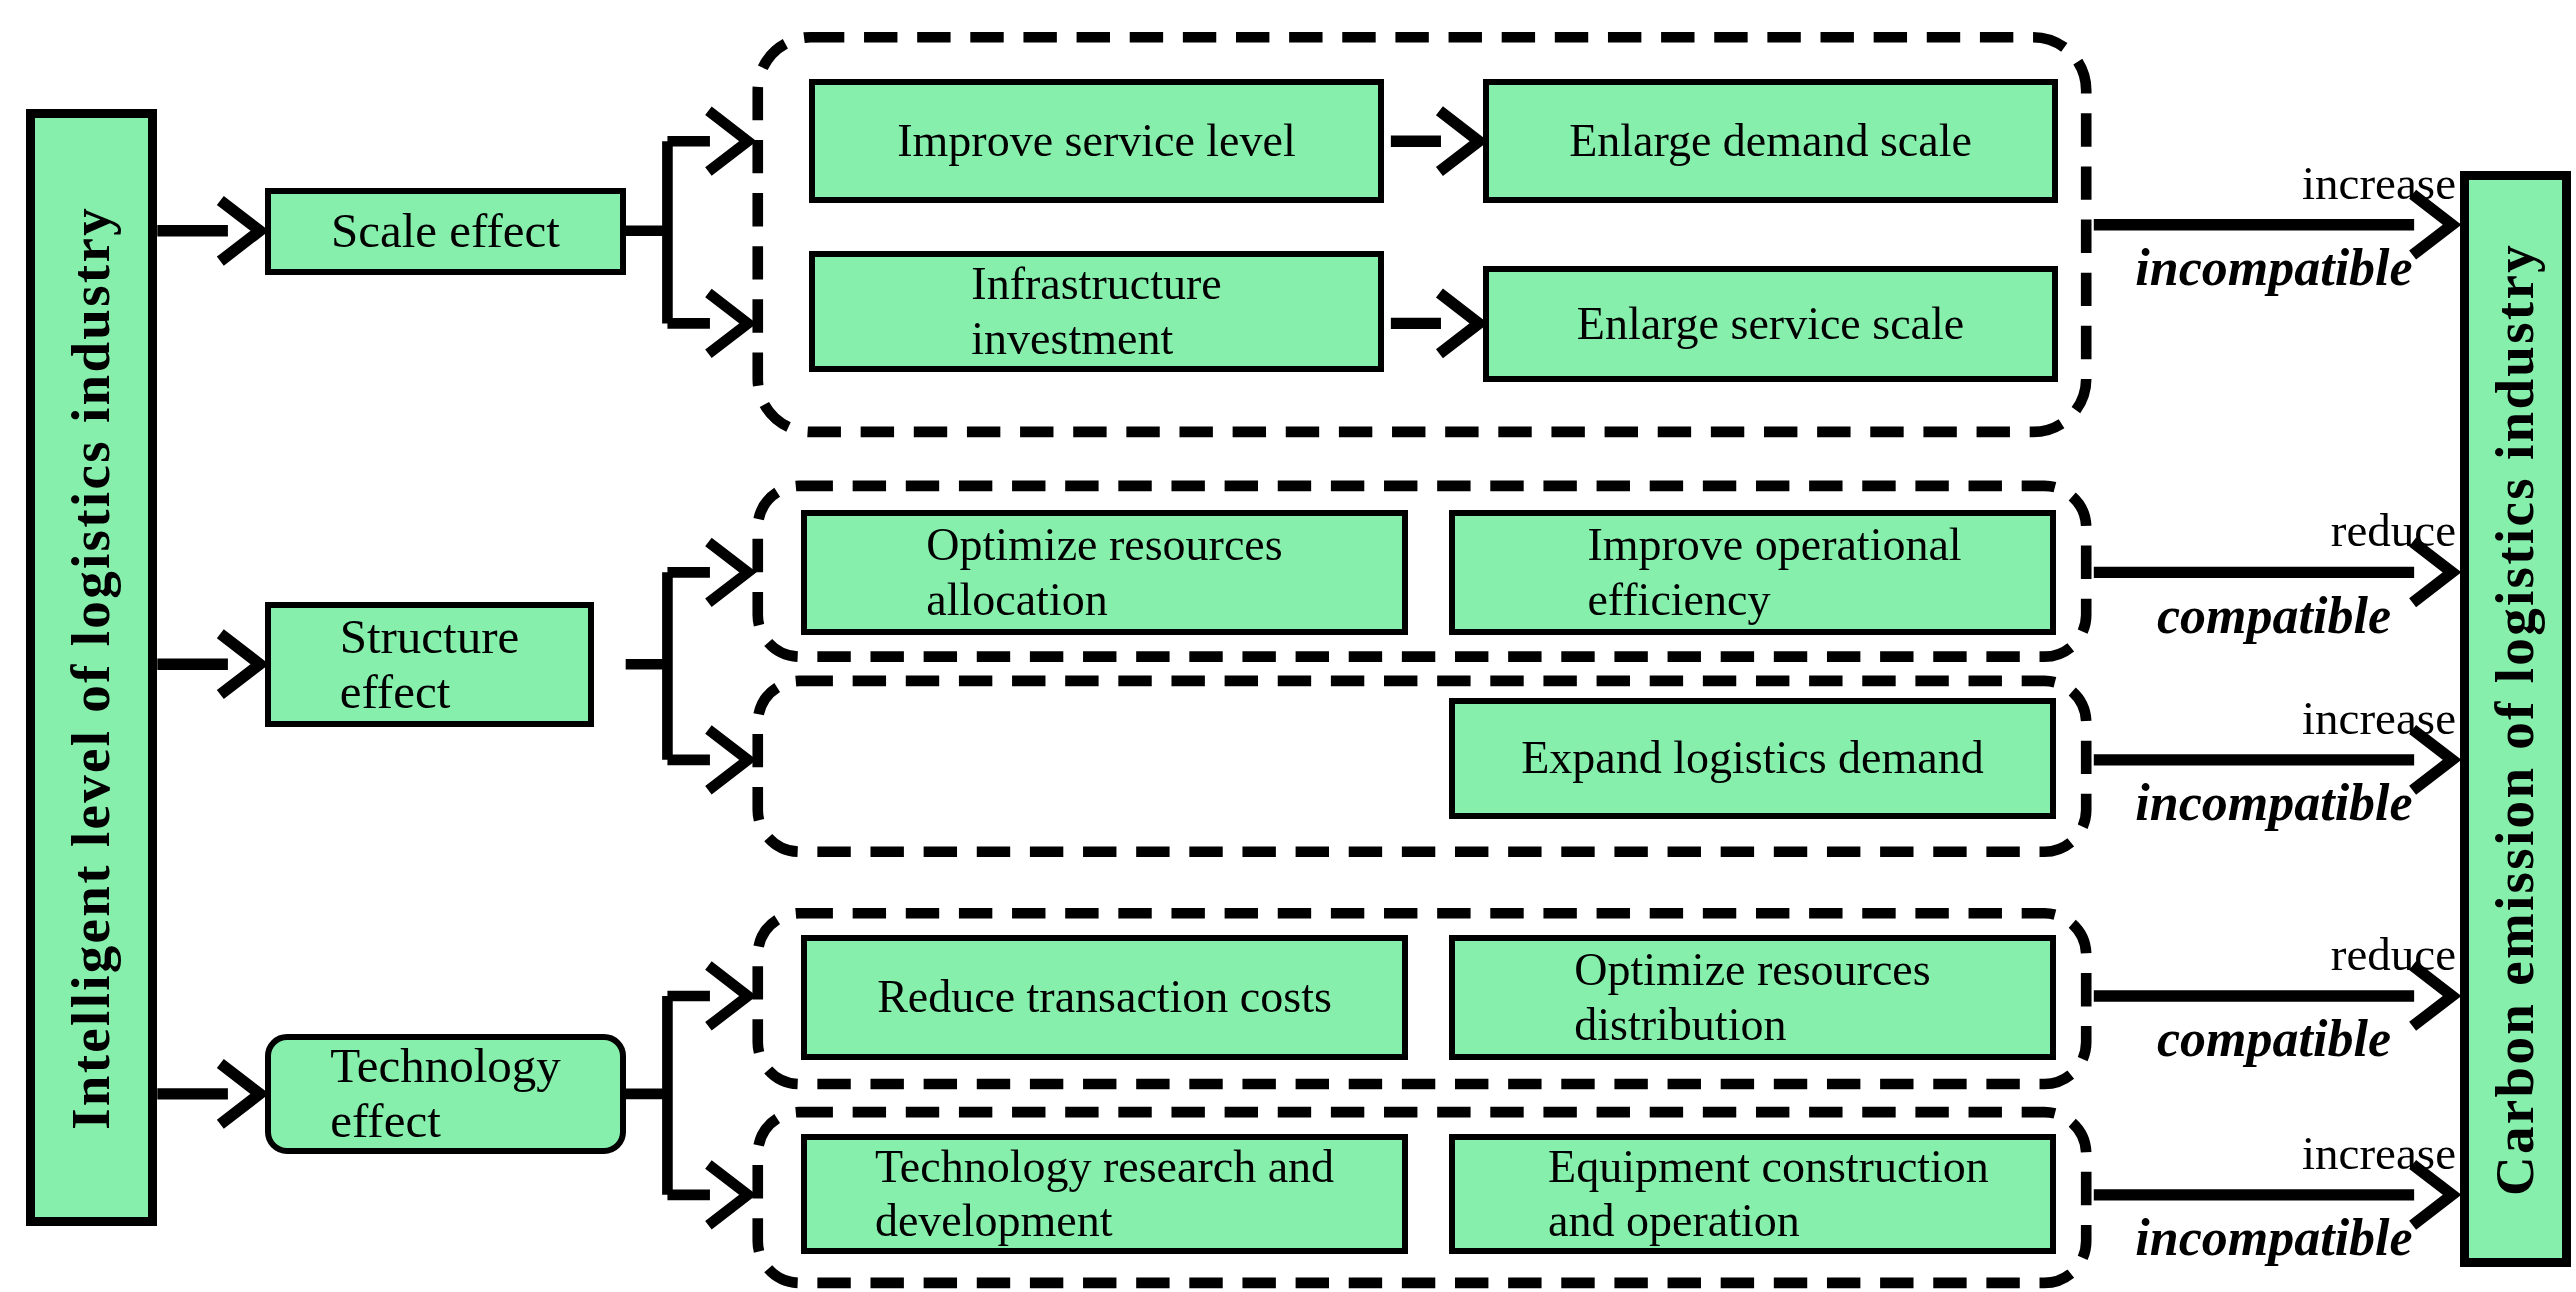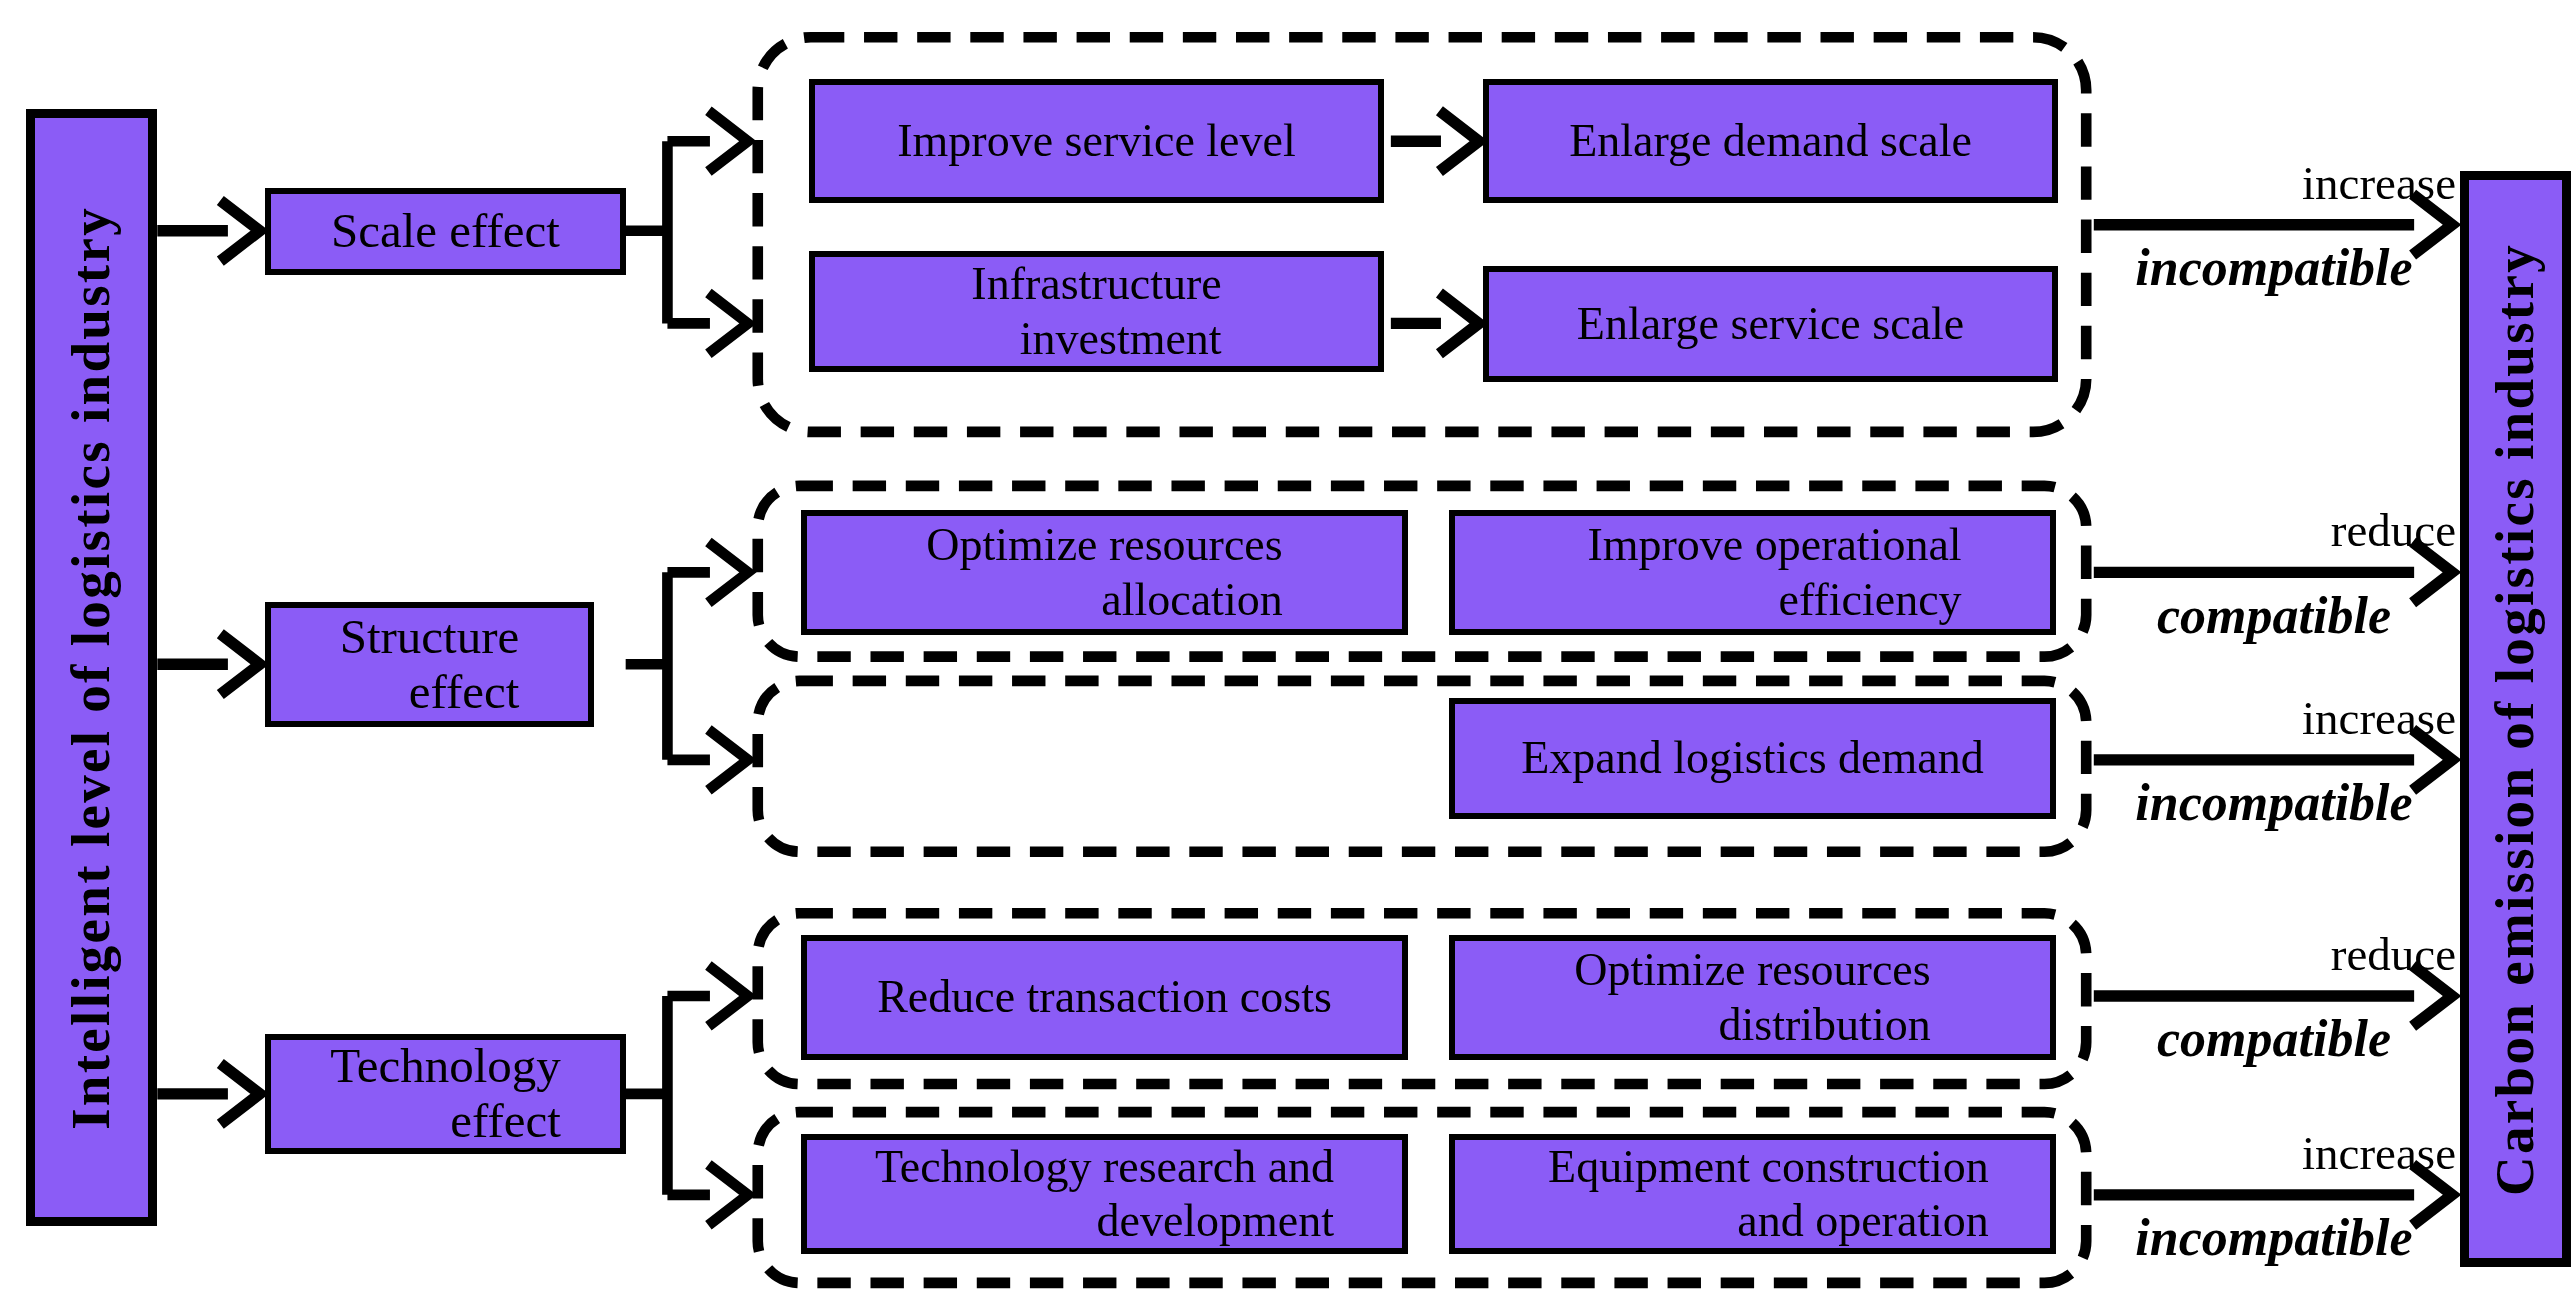--- a/index.html
+++ b/index.html
@@ -1,21 +1,21 @@
 <!DOCTYPE html>
 <html style="font-size:12px"><head>
 <meta charset="utf-8">
 <style>
   html,body{margin:0;padding:0;background:#ffffff;}
   body{width:2576px;height:1292px;position:relative;overflow:hidden;
        font-family:"Liberation Serif","DejaVu Serif",serif;color:#000;}
   #stage{position:absolute;left:0;top:0;width:2576px;height:1292px;}
   svg.overlay{position:absolute;left:0;top:0;}
-  .solidbox{position:absolute;box-sizing:border-box;border:6.8px solid #000;background:#8b5cf6;
-            display:flex;align-items:center;justify-content:center;text-align:right;
+  .solidbox{position:absolute;box-sizing:border-box;border:6.8px solid #000;background:#86efac;
+            display:flex;align-items:center;justify-content:center;text-align:left;
             font-size:46px;line-height:1.18;white-space:pre-line;}
   .effectbox{font-size:49px;line-height:1.12;}
   .vbox{border-width:9px;}
   .vtext{writing-mode:vertical-rl;transform:rotate(180deg);font-weight:bold;
          font-size:55px;letter-spacing:2.3px;white-space:nowrap;}
   .outcome-verb{position:absolute;text-align:right;font-size:47px;line-height:61px;height:61px;}
   .outcome-rel{position:absolute;text-align:center;font-size:52px;line-height:68px;height:68px;
                font-weight:bold;font-style:italic;}
 </style>
 </head>
@@ -105,21 +105,21 @@
     <span class="vtext">Intelligent level of logistics industry</span>
   </div>
 
   <div class="solidbox vbox" style="left:2460px;top:171px;width:111px;height:1096px;">
     <span class="vtext">Carbon emission of logistics industry</span>
   </div>
 
   <div class="solidbox effectbox" style="left:265px;top:188px;width:361px;height:87px;">Scale effect</div>
   <div class="solidbox effectbox" style="left:265px;top:602px;width:329px;height:125px;">Structure
 effect</div>
-  <div class="solidbox effectbox" style="left:265px;top:1034px;width:361px;height:120px;">Technology
+  <div class="solidbox effectbox" style="left:265px;top:1034px;width:361px;height:120px;border-radius:22px;">Technology
 effect</div>
 
   <div class="solidbox" style="left:809px;top:79px;width:575px;height:124px;">Improve service level</div>
   <div class="solidbox" style="left:1483px;top:79px;width:575px;height:124px;">Enlarge demand scale</div>
   <div class="solidbox" style="left:809px;top:251px;width:575px;height:121px;">Infrastructure
 investment</div>
   <div class="solidbox" style="left:1483px;top:266px;width:575px;height:116px;">Enlarge service scale</div>
 
   <div class="solidbox" style="left:801px;top:510px;width:607px;height:125px;">Optimize resources
 allocation</div>

